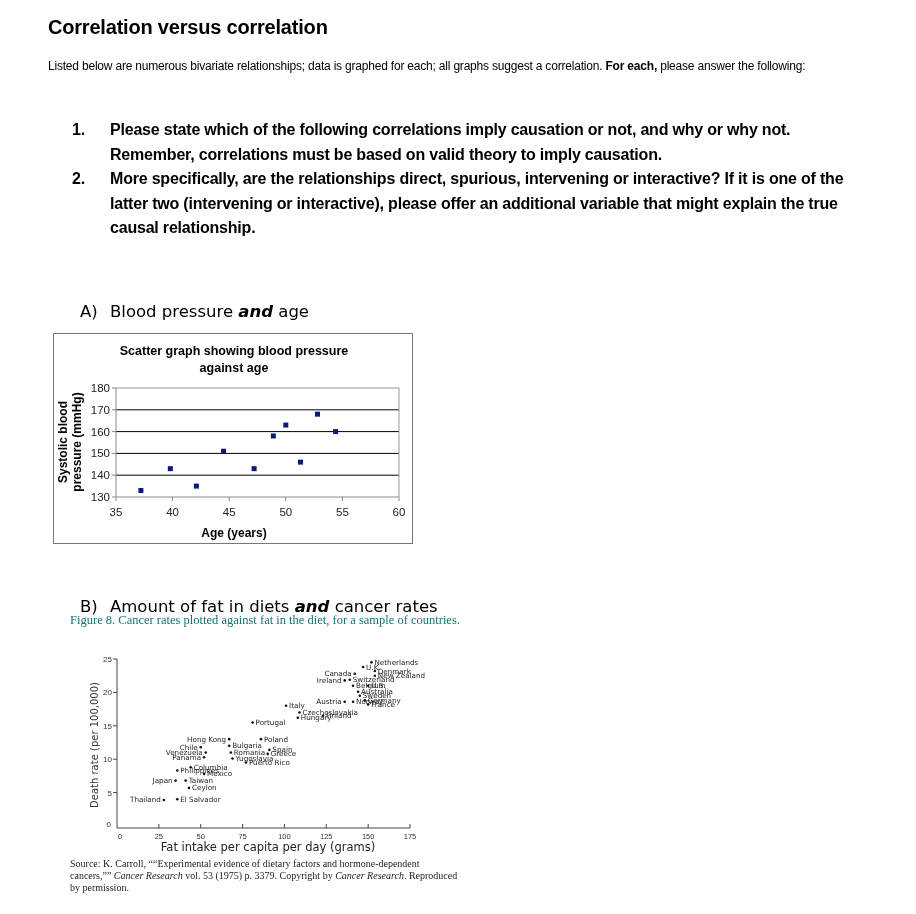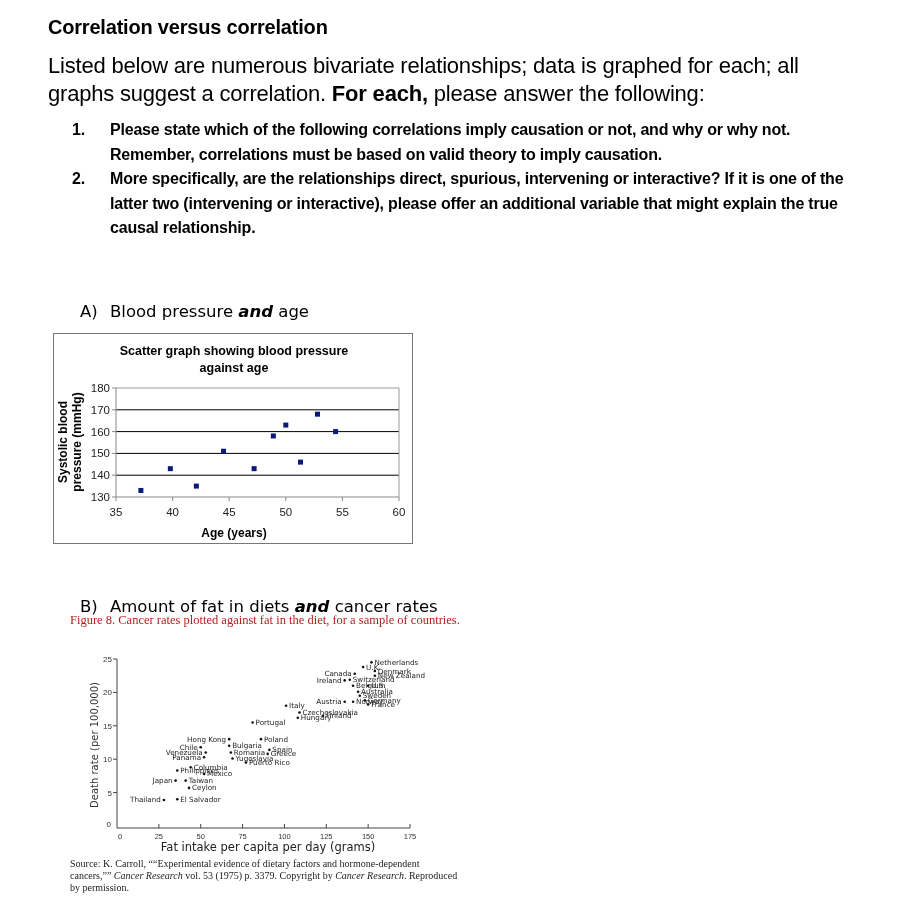--- a/index.html
+++ b/index.html
@@ -1,27 +1,27 @@
 <!DOCTYPE html>
 <html><head>
 <meta charset="utf-8">
 <style>
   html,body{margin:0;padding:0;background:#fff;}
   body{width:916px;height:914px;position:relative;overflow:hidden;font-family:"Liberation Sans",sans-serif;color:#000;}
   .abs{position:absolute;}
   .doc-title{left:48px;top:16px;font-size:20px;font-weight:bold;letter-spacing:-0.2px;}
-  .intro{left:48px;top:52px;width:800px;font-size:22px;line-height:28px;letter-spacing:-0.2px;}
+  .intro{left:48px;top:52px;width:800px;font-size:12px;line-height:28px;letter-spacing:-0.2px;}
   .intro b{font-weight:bold;}
   .qlist{left:72px;top:118px;width:780px;font-size:16px;font-weight:bold;line-height:24.5px;letter-spacing:-0.2px;}
   .qitem{display:flex;}
   .qnum{width:38px;flex:none;}
   .sec{font-size:16.5px;font-family:"DejaVu Sans",sans-serif;}
   .sec i{font-weight:bold;}
   .frameA{left:53px;top:333px;width:360px;height:211px;border:1px solid #777;box-sizing:border-box;background:#fff;}
-  .figcap{left:70px;top:613px;width:390px;font-family:"Liberation Serif",serif;font-size:12.5px;line-height:14px;color:#b91c1c;}
+  .figcap{left:70px;top:613px;width:390px;font-family:"Liberation Serif",serif;font-size:12.5px;line-height:14px;color:#0f766e;text-align:center;}
   .source{left:70px;top:858px;width:390px;font-family:"Liberation Serif",serif;font-size:10px;line-height:12px;color:#222;}
   svg text{font-family:"Liberation Sans",sans-serif;}
 </style>
 </head>
 <body>
 
 <div class="abs doc-title">Correlation versus correlation</div>
 
 <div class="abs intro">
   <span>Listed below are numerous bivariate relationships; data is graphed for each; all graphs suggest a correlation. </span><b>For each,</b><span> please answer the following:</span>

